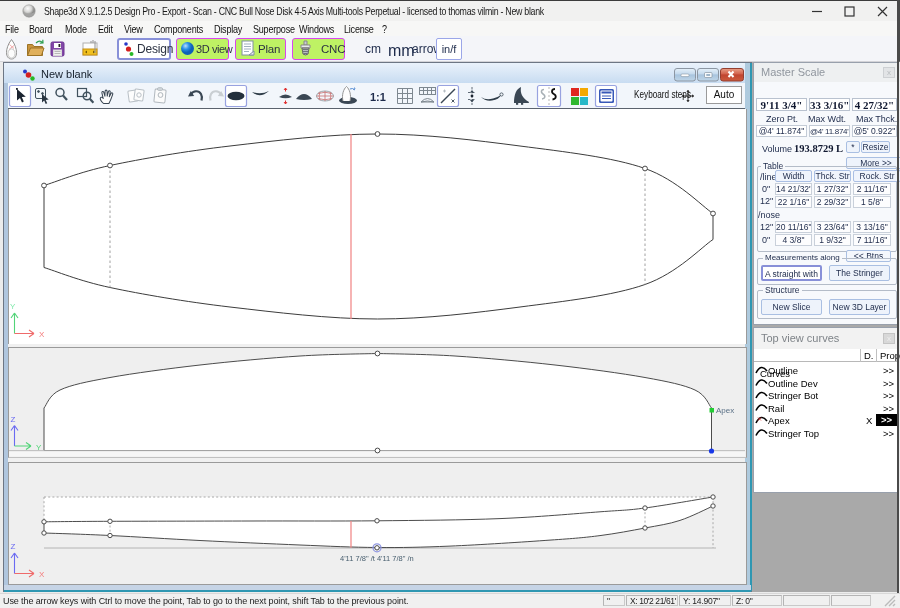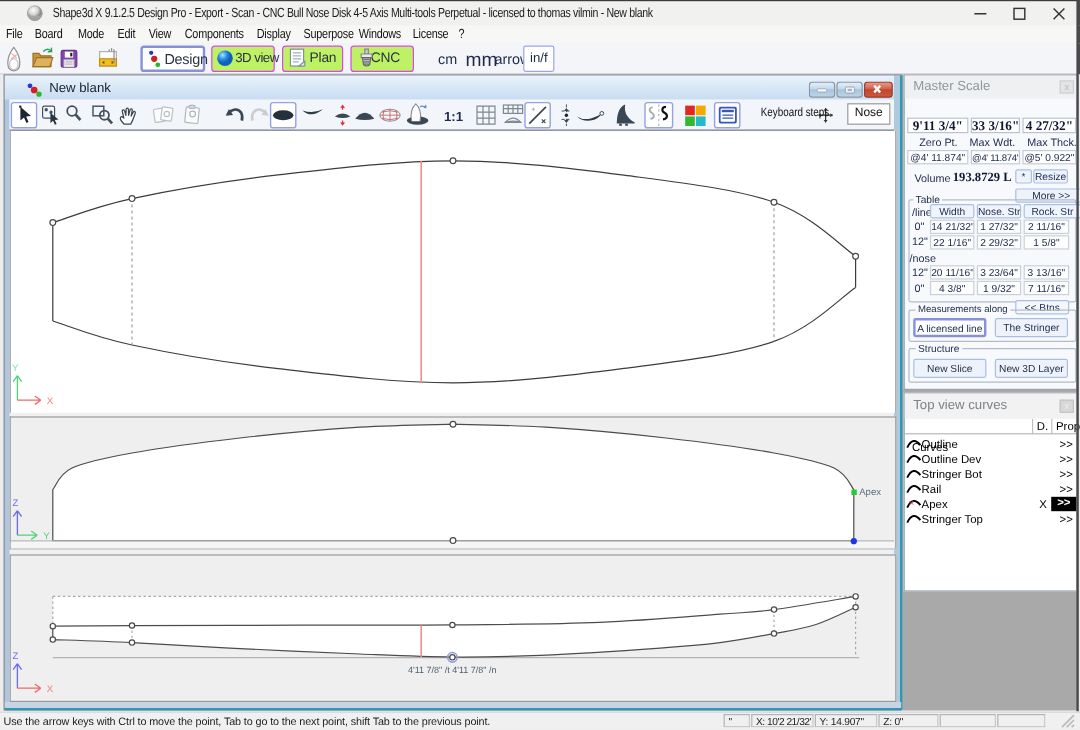--- a/index.html
+++ b/index.html
@@ -115,21 +115,21 @@
       </radialGradient>
     </defs>
     <circle cx="7.5" cy="7.5" r="6.5" fill="url(#sg)"></circle>
   </svg>
 <div class="tbtn" style="left:235px;width:51px;padding-left:22px">Plan</div>
 <svg class="abs" style="left:241px;top:40px" width="14" height="17">
     <rect x="1" y="1" width="11" height="14" fill="#fff" stroke="#8090a0"></rect>
     <path d="M3,4 h7 M3,6.5 h7 M3,9 h7 M3,11.5 h5" stroke="#a0b0c0"></path>
     <path d="M8,15 l5,-4 v4 Z" fill="#e8e8f0" stroke="#8090a0"></path>
   </svg>
-<div class="tbtn" style="left:292px;width:53px;padding-left:16px">CNC</div>
+<div class="tbtn" style="left:292px;width:53px;padding-left:28px">CNC</div>
 <svg class="abs" style="left:298px;top:40px" width="14" height="17">
     <path d="M6,1 h3 v4 h-3 Z" fill="#c8ccd0" stroke="#888"></path>
     <path d="M3,5 h9 v3 h-9 Z" fill="#e8eaec" stroke="#888"></path>
     <path d="M4,8 h7 l-1,6 q-2.5,2 -5,0 Z" fill="#b8bcc2" stroke="#666"></path>
     <path d="M5,9.5 h5 M4.8,11.5 h5.4 M5.5,13.5 h4" stroke="#70747a"></path>
   </svg>
 <div class="abs navy" style="left:365px;top:42px;font-size:12px">cm</div>
 <div class="abs navy" style="left:388px;top:42px;font-size:16px">mm</div>
 <div class="abs navy" style="left:412px;top:42px;font-size:12px">arrow</div>
 <div class="abs navy" style="left:436px;top:38px;width:26px;height:22px;border:1px solid #9ba6e8;border-radius:2px;background:#fff;font-size:11px;text-align:center;line-height:20px">in/f</div>
@@ -367,21 +367,21 @@
 <rect x="592.5" y="6.5" width="12" height="11" rx="1" fill="#fff"></rect>
 <rect x="593.5" y="7.5" width="10" height="2" fill="#3858b8"></rect>
 <path d="M594,12 h9 M594,14.5 h9" stroke="#3858b8" stroke-width="1"></path>
 
 <g stroke="#333" stroke-width="1" fill="none">
 <path d="M674,12 h12 M680,6 v12"></path>
 <path d="M674,12 l2,-1.7 v3.4 Z M686,12 l-2,-1.7 v3.4 Z M680,6 l-1.7,2 h3.4 Z M680,18 l-1.7,-2 h3.4 Z" fill="#333" stroke="none"></path>
 </g>
 </svg>
 <div class="abs" style="left:634px;top:89px;font-size:10px;color:#111"><span style="display:inline-block;transform:scaleX(0.82);transform-origin:0 0;white-space:nowrap">Keyboard steps</span></div>
-<div class="abs" style="left:706px;top:86px;width:36px;height:18px;border:1px solid #9a9a9a;background:#fff;font-size:10px;text-align:center;line-height:16px;color:#111">Nose</div>
+<div class="abs" style="left:706px;top:86px;width:36px;height:18px;border:1px solid #9a9a9a;background:#fff;font-size:10px;text-align:center;line-height:16px;color:#111">Auto</div>
 
 <div class="abs" id="mscale"></div>
 <div class="abs" id="mstitle">
     <span style="position:absolute;left:7px;top:3px">Master Scale</span>
   </div>
 <div class="abs" style="left:883px;top:67px;width:12px;height:11px;background:#e2e4e6;border:1px solid #cdd0d3;color:#b8bcc0;font-size:8px;text-align:center;line-height:9px">x</div>
 <div class="vbox" style="left:756px;top:98px;width:51px;height:13px;line-height:12px">9'11 3/4"</div>
 <div class="vbox" style="left:809px;top:98px;width:41px;height:13px;line-height:12px">33 3/16"</div>
 <div class="vbox" style="left:852px;top:98px;width:45px;height:13px;line-height:12px">4 27/32"</div>
 <div class="rlbl" style="left:766px;top:114px">Zero Pt.</div>
@@ -392,21 +392,21 @@
 <div class="abox" style="left:852px;top:125px;width:45px;height:12px;line-height:11px">@5' 0.922"</div>
 <div class="rlbl" style="left:762px;top:144px">Volume</div>
 <div class="abs" style="left:794px;top:143px;font-family:'Liberation Serif',serif;font-weight:bold;font-size:10.5px;color:#101830">193.8729 L</div>
 <div class="pbtn" style="left:846px;top:141px;width:14px;height:12px;line-height:11px">*</div>
 <div class="pbtn" style="left:861px;top:141px;width:29px;height:12px;line-height:11px">Resize</div>
 <div class="pbtn" style="left:846px;top:157px;width:60px;height:12px;line-height:11px">More &gt;&gt;</div>
 <div class="grp" style="left:757px;top:166px;width:140px;height:86px"></div>
 <div class="grplbl" style="left:761px;top:161px">Table</div>
 <div class="rlbl" style="left:760px;top:172px">/line</div>
 <div class="hcell" style="left:775px;top:170px;width:37px;height:12px;line-height:11px">Width</div>
-<div class="hcell" style="left:814px;top:170px;width:37px;height:12px;line-height:11px">Nose. Str</div>
+<div class="hcell" style="left:814px;top:170px;width:37px;height:12px;line-height:11px">Thck. Str</div>
 <div class="hcell" style="left:853px;top:170px;width:48px;height:12px;line-height:11px">Rock. Str</div>
 <div class="rlbl" style="left:762px;top:184px">0"</div>
 <div class="cell" style="left:775px;top:183px;width:37px;height:12px;line-height:11px">14 21/32"</div>
 <div class="cell" style="left:814px;top:183px;width:37px;height:12px;line-height:11px">1 27/32"</div>
 <div class="cell" style="left:853px;top:183px;width:38px;height:12px;line-height:11px">2 11/16"</div>
 <div class="rlbl" style="left:760px;top:196px">12"</div>
 <div class="cell" style="left:775px;top:196px;width:37px;height:12px;line-height:11px">22 1/16"</div>
 <div class="cell" style="left:814px;top:196px;width:37px;height:12px;line-height:11px">2 29/32"</div>
 <div class="cell" style="left:853px;top:196px;width:38px;height:12px;line-height:11px">1 5/8"</div>
 <div class="rlbl" style="left:758px;top:210px">/nose</div>
@@ -414,21 +414,21 @@
 <div class="cell" style="left:775px;top:221px;width:37px;height:12px;line-height:11px">20 11/16"</div>
 <div class="cell" style="left:814px;top:221px;width:37px;height:12px;line-height:11px">3 23/64"</div>
 <div class="cell" style="left:853px;top:221px;width:38px;height:12px;line-height:11px">3 13/16"</div>
 <div class="rlbl" style="left:762px;top:235px">0"</div>
 <div class="cell" style="left:775px;top:234px;width:37px;height:12px;line-height:11px">4 3/8"</div>
 <div class="cell" style="left:814px;top:234px;width:37px;height:12px;line-height:11px">1 9/32"</div>
 <div class="cell" style="left:853px;top:234px;width:38px;height:12px;line-height:11px">7 11/16"</div>
 <div class="pbtn" style="left:846px;top:250px;width:45px;height:12px;line-height:11px;background:#f4f7fc">&lt;&lt; Btns</div>
 <div class="grp" style="left:757px;top:258px;width:140px;height:27px"></div>
 <div class="grplbl" style="left:763px;top:253px;font-size:8px">Measurements along</div>
-<div class="pbtn" style="left:761px;top:265px;width:61px;height:16px;line-height:14px;background:#fff;border:2px solid #8890d8">A licensed line</div>
+<div class="pbtn" style="left:761px;top:265px;width:61px;height:16px;line-height:14px;background:#fff;border:2px solid #8890d8">A straight with</div>
 <div class="pbtn" style="left:829px;top:265px;width:61px;height:16px;line-height:14px">The Stringer</div>
 <div class="grp" style="left:757px;top:290px;width:140px;height:29px"></div>
 <div class="grplbl" style="left:763px;top:285px">Structure</div>
 <div class="pbtn" style="left:761px;top:299px;width:61px;height:16px;line-height:14px">New Slice</div>
 <div class="pbtn" style="left:829px;top:299px;width:61px;height:16px;line-height:14px">New 3D Layer</div>
 
 <div class="abs" id="tvc"></div>
 <div class="abs" id="tvctitle">
     <span style="position:absolute;left:7px;top:4px">Top view curves</span>
   </div>
@@ -473,20 +473,20 @@
 <path d="M1,59 Q6,49 12,57" stroke="#000" stroke-width="1.6" fill="none"></path>
 <path d="M3,53.5 l3,3 m0,-3 l-3,3" stroke="#e03030" stroke-width="0.8" fill="none"></path>
 <path d="M1,71.5 Q6,61.5 12,69.5" stroke="#000" stroke-width="1.6" fill="none"></path>
 </svg>
 <div class="abs" style="left:897px;top:0;width:2px;height:593px;background:#4a4a4a"></div>
 
 <div class="abs" id="statusbar">
 <span style="position:absolute;left:3px;top:2px">Use the arrow keys with Ctrl to move the point, Tab to go to the next point, shift Tab to the previous point.</span>
 </div>
 <div class="sfield" style="left:603px;width:22px">"</div>
-<div class="sfield" style="left:626px;width:52px;letter-spacing:-0.4px">X: 10'2 21/32'</div>
+<div class="sfield" style="left:626px;width:52px;letter-spacing:-0.4px">X: 10'2 21/61'</div>
 <div class="sfield" style="left:679px;width:52px">Y: 14.907"</div>
 <div class="sfield" style="left:732px;width:50px">Z: 0"</div>
 <div class="sfield" style="left:783px;width:47px"></div>
 <div class="sfield" style="left:831px;width:40px"></div>
 <svg class="abs" style="left:884px;top:595px" width="13" height="12">
     <path d="M11,1 L1,11 M11,5 L5,11 M11,9 L9,11" stroke="#bbb" stroke-width="1.4"></path>
   </svg>
 
 </body></html>

